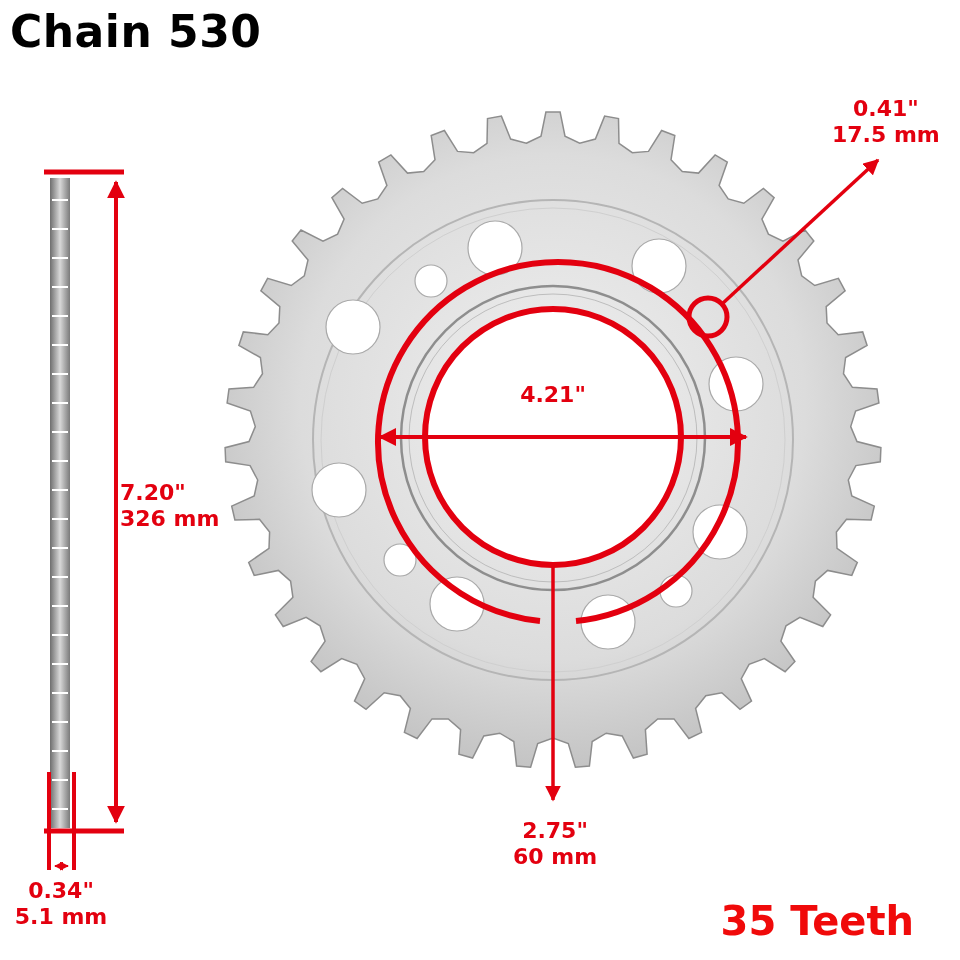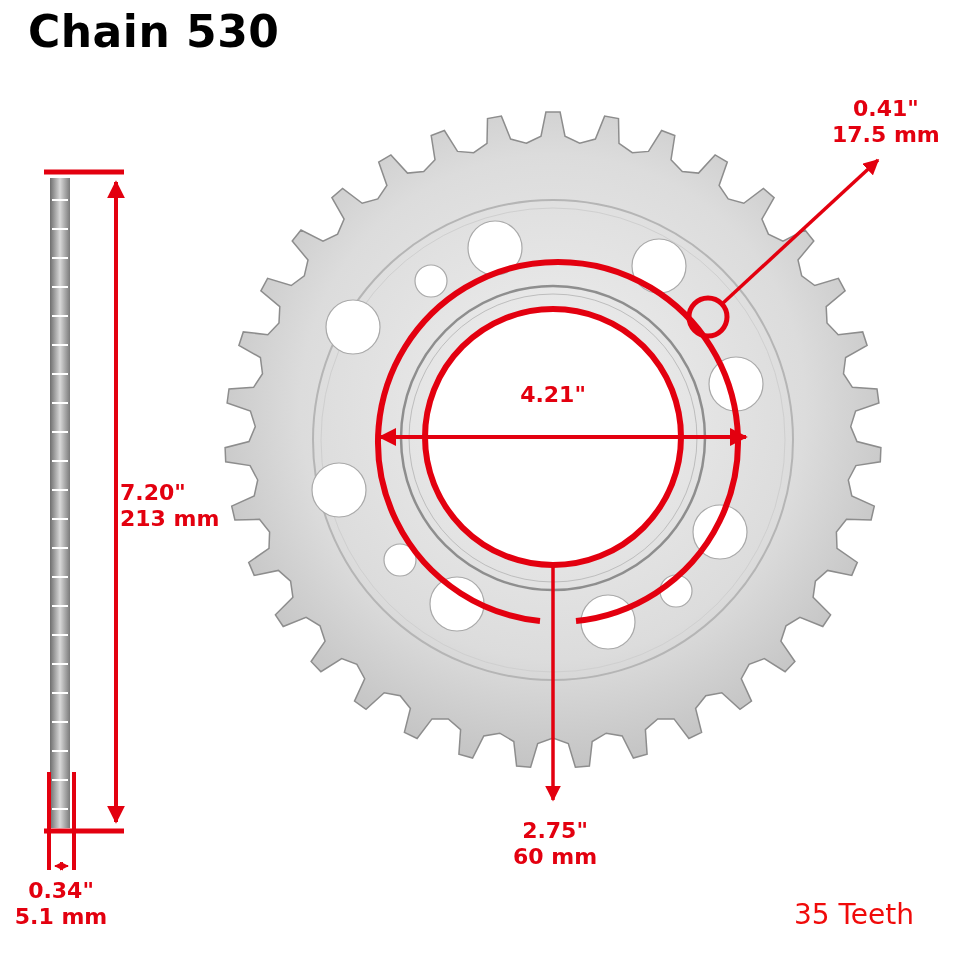--- a/index.html
+++ b/index.html
@@ -1,23 +1,23 @@
 <!DOCTYPE html>
 <html><head>
 <meta charset="utf-8">
 <style>
   html, body { margin: 0; padding: 0; background: #ffffff; }
   body { width: 960px; height: 960px; position: relative; overflow: hidden;
          font-family: "DejaVu Sans", "Liberation Sans", sans-serif; }
   .title { position: absolute; left: 10px; top: 6px; font-size: 44px; font-weight: bold;
-           color: #000; letter-spacing: 0.5px; margin-left: 18px; }
+           color: #000; letter-spacing: 0.5px; }
   .lbl { position: absolute; color: #e3000f; font-weight: bold; font-size: 22px;
          line-height: 26px; text-align: center; white-space: nowrap; }
-  .teeth { position: absolute; right: 46px; top: 898px; color: #f00a0a; font-weight: normal;
-           font-size: 28px; }
+  .teeth { position: absolute; right: 46px; top: 898px; color: #f00a0a; font-weight: bold;
+           font-size: 40px; }
   svg.stage { position: absolute; left: 0; top: 0; }
 </style>
 </head>
 <body>
 
 <div class="title">Chain 530</div>
 
 <svg class="stage" width="960" height="960" viewBox="0 0 960 960">
   <defs>
     <radialGradient id="metal" cx="50%" cy="45%" r="55%">
@@ -110,21 +110,21 @@
   </g>
 </svg>
 
 <div class="lbl" style="left:832px; top:96px;">
   <div>0.41"</div>
   <div>17.5 mm</div>
 </div>
 
 <div class="lbl" style="left:120px; top:480px; text-align:left;">
   <div>7.20"</div>
-  <div>213 mm</div>
+  <div>326 mm</div>
 </div>
 
 <div class="lbl" style="left:480px; top:382px; width:146px;">
   <div>4.21"</div>
 </div>
 
 <div class="lbl" style="left:500px; top:818px; width:110px;">
   <div>2.75"</div>
   <div>60 mm</div>
 </div>

